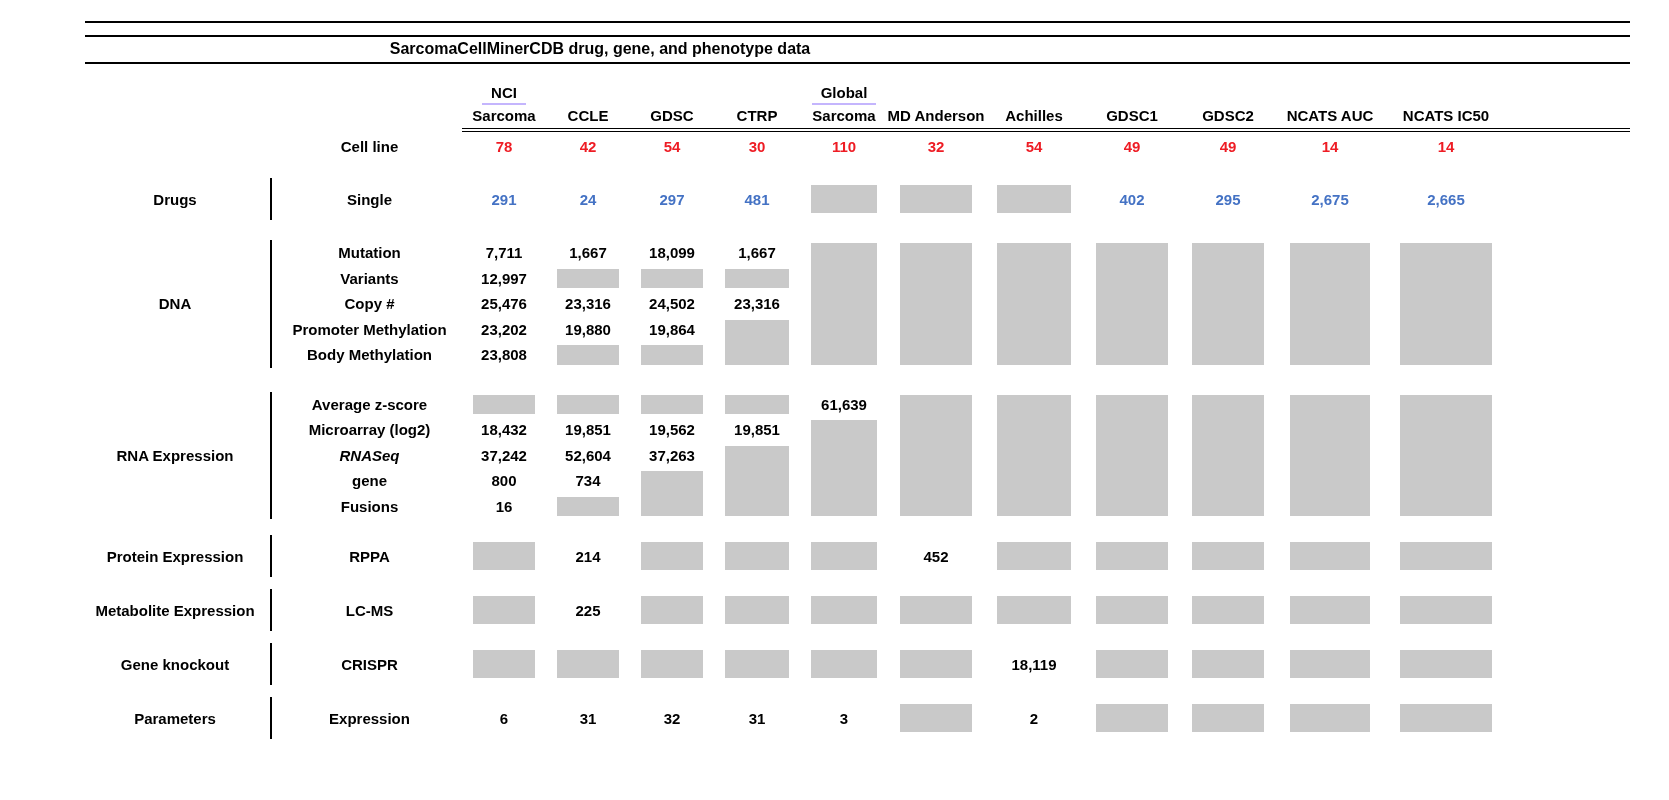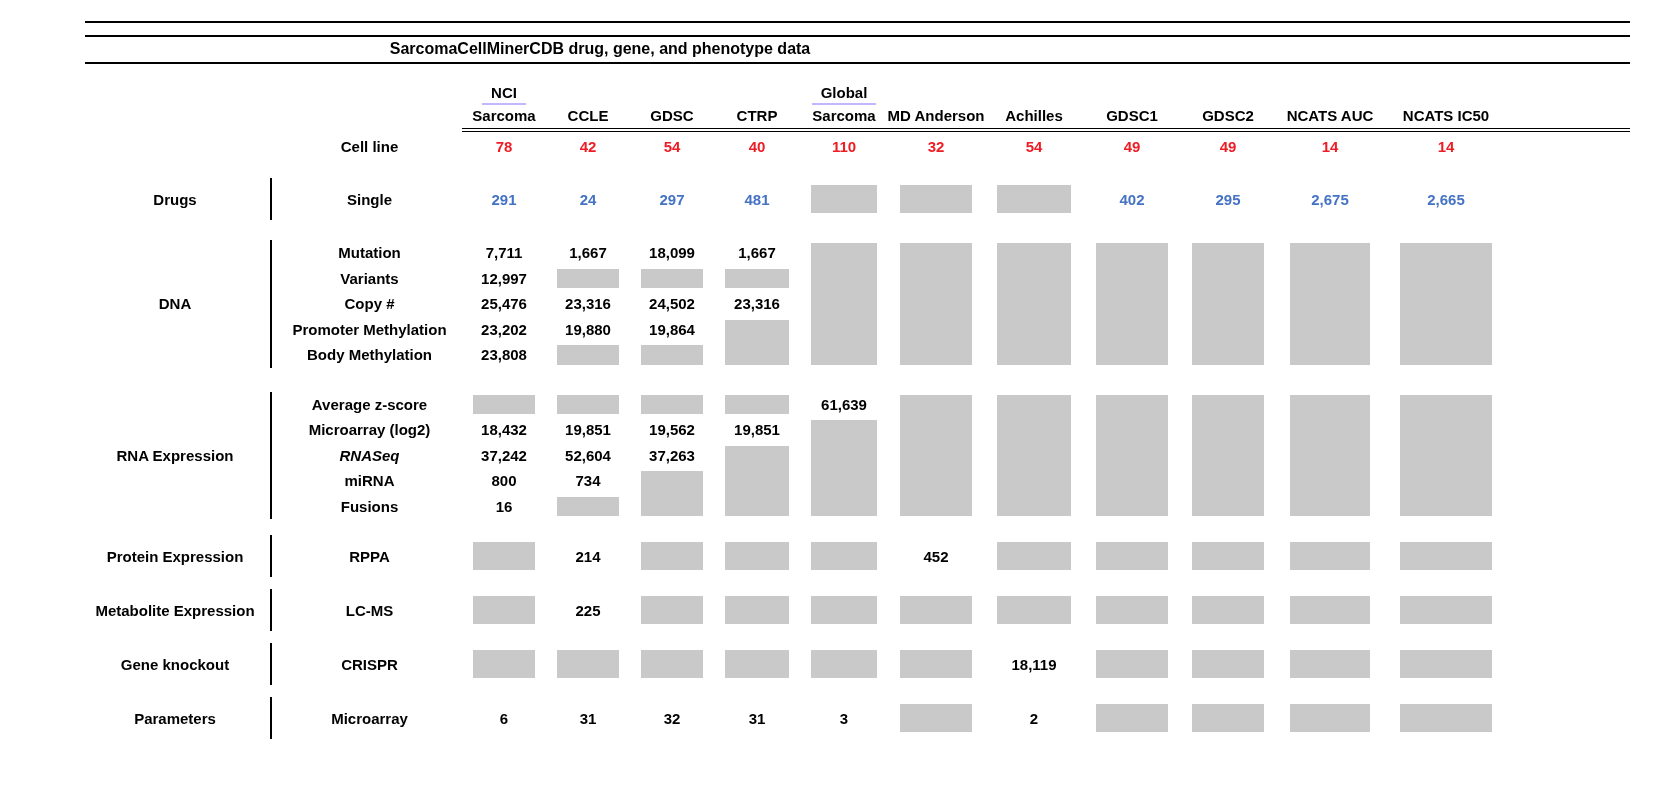--- a/index.html
+++ b/index.html
@@ -124,21 +124,21 @@
     </div>
 
     <div class="hrow cellline">
       <div class="left left-pad">
         <div class="rowlabel">Cell line</div>
       </div>
       <div class="datagrid">
           <div class="count" style="grid-column: 1;">78</div>
           <div class="count" style="grid-column: 2;">42</div>
           <div class="count" style="grid-column: 3;">54</div>
-          <div class="count" style="grid-column: 4;">40</div>
+          <div class="count" style="grid-column: 4;">30</div>
           <div class="count" style="grid-column: 5;">110</div>
           <div class="count" style="grid-column: 6;">32</div>
           <div class="count" style="grid-column: 7;">54</div>
           <div class="count" style="grid-column: 8;">49</div>
           <div class="count" style="grid-column: 9;">49</div>
           <div class="count" style="grid-column: 10;">14</div>
           <div class="count" style="grid-column: 11;">14</div>
         </div>
     </div>
 
@@ -202,21 +202,21 @@
             <div class="gbox" style="grid-area: 1 / 11 / 6;"></div>
           </div>
         </div>
         <div class="section multi">
           <div class="left" style="grid-template-rows: repeat(5, var(--rh));">
             <div class="category">RNA Expression</div>
             <div class="vbar"></div>
             <div class="rowlabel" style="grid-row: 1;">Average z-score</div>
             <div class="rowlabel" style="grid-row: 2;">Microarray (log2)</div>
             <div class="rowlabel" style="grid-row: 3; font-style: italic;">RNASeq</div>
-            <div class="rowlabel" style="grid-row: 4;">miRNA</div>
+            <div class="rowlabel" style="grid-row: 4;">gene</div>
             <div class="rowlabel" style="grid-row: 5;">Fusions</div>
           </div>
           <div class="datagrid" style="grid-template-rows: repeat(5, var(--rh));">
             <div class="gbox" style="grid-area: 1 / 1 / 2;"></div>
             <div class="val" style="grid-area: 2 / 1;">18,432</div>
             <div class="val" style="grid-area: 3 / 1;">37,242</div>
             <div class="val" style="grid-area: 4 / 1;">800</div>
             <div class="val" style="grid-area: 5 / 1;">16</div>
             <div class="gbox" style="grid-area: 1 / 2 / 2;"></div>
             <div class="val" style="grid-area: 2 / 2;">19,851</div>
@@ -297,21 +297,21 @@
             <div class="gbox" style="grid-area: 1 / 8 / 2;"></div>
             <div class="gbox" style="grid-area: 1 / 9 / 2;"></div>
             <div class="gbox" style="grid-area: 1 / 10 / 2;"></div>
             <div class="gbox" style="grid-area: 1 / 11 / 2;"></div>
           </div>
         </div>
         <div class="section single">
           <div class="left" style="grid-template-rows: repeat(1, var(--rh));">
             <div class="category">Parameters</div>
             <div class="vbar"></div>
-            <div class="rowlabel" style="grid-row: 1;">Microarray</div>
+            <div class="rowlabel" style="grid-row: 1;">Expression</div>
           </div>
           <div class="datagrid" style="grid-template-rows: repeat(1, var(--rh));">
             <div class="val" style="grid-area: 1 / 1;">6</div>
             <div class="val" style="grid-area: 1 / 2;">31</div>
             <div class="val" style="grid-area: 1 / 3;">32</div>
             <div class="val" style="grid-area: 1 / 4;">31</div>
             <div class="val" style="grid-area: 1 / 5;">3</div>
             <div class="gbox" style="grid-area: 1 / 6 / 2;"></div>
             <div class="val" style="grid-area: 1 / 7;">2</div>
             <div class="gbox" style="grid-area: 1 / 8 / 2;"></div>

